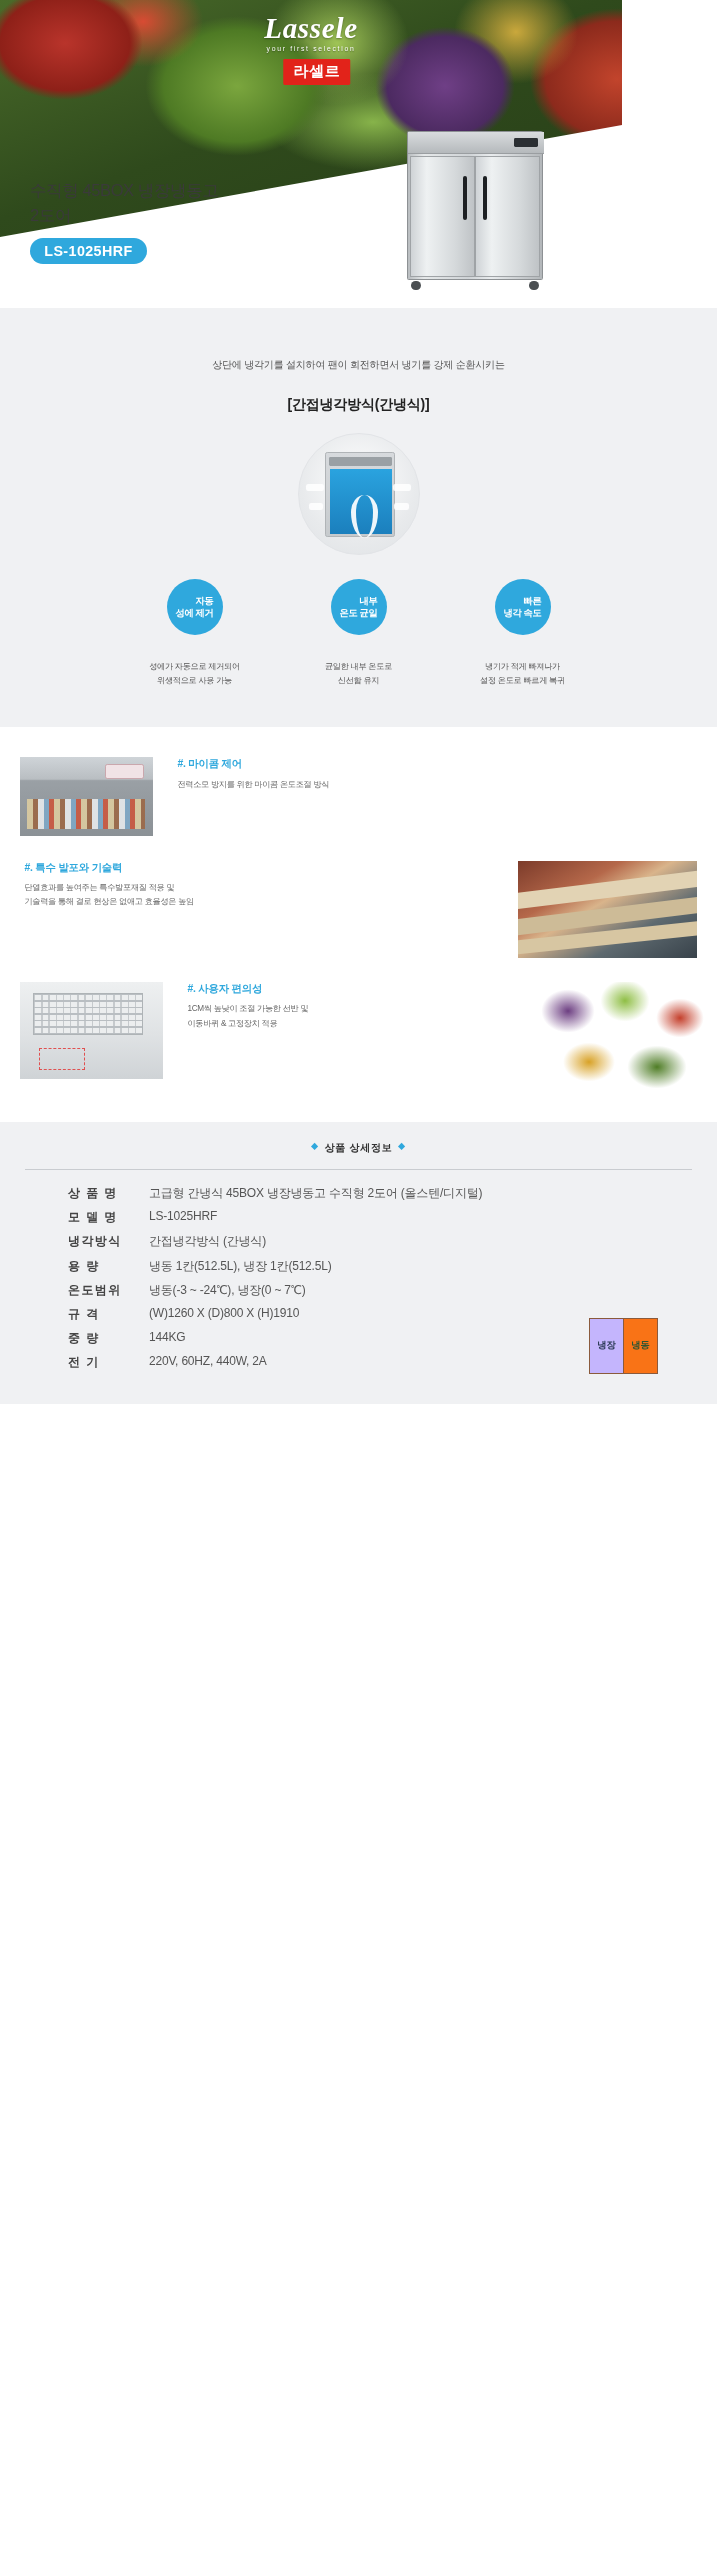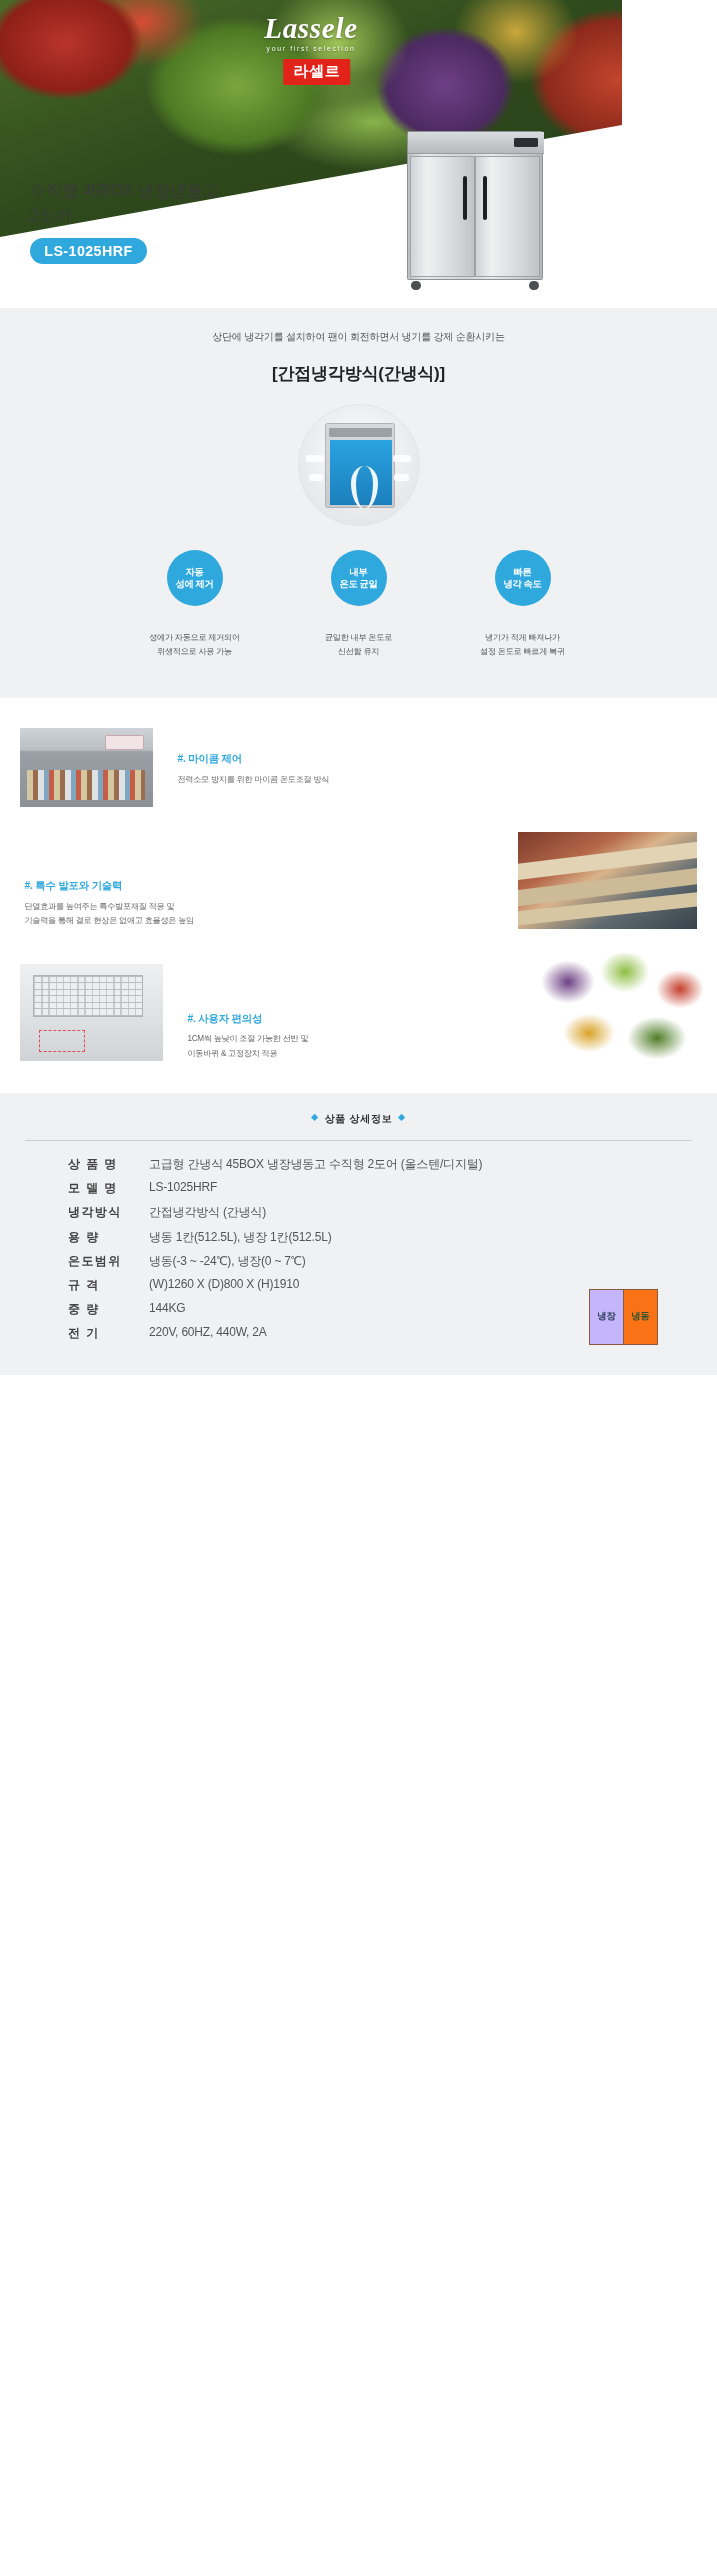--- a/index.html
+++ b/index.html
@@ -160,33 +160,33 @@
     width: 9.3px; height: 9.3px;
     background: #4b4f52;
     border-radius: 50%;
   }
   .fridge-leg.l { left: 4.3px; }
   .fridge-leg.r { right: 4.3px; }
 
   
   .cooling {
     background: #f0f1f3;
-    padding: 22px 0 40px 0;
+    padding: 50px 0 40px 0;
     text-align: center;
   }
   .cooling .lead {
     font-size: 10px;
     color: #555;
     letter-spacing: -0.2px;
   }
   .cooling .lead2 {
-    font-size: 17px;
+    font-size: 14px;
     font-weight: bold;
     color: #222;
-    margin-top: 18px;
+    margin-top: 24px;
     letter-spacing: -0.2px;
   }
   .cool-figure {
     width: 122px; height: 122px;
     margin: 18.7px auto 0 auto;
     border-radius: 50%;
     background: radial-gradient(circle at 50% 40%, #ffffff 0%, #e8eaec 62%, #dfe2e5 100%);
     position: relative;
     overflow: hidden;
     border: 0.7px solid #e2e4e7;
@@ -240,34 +240,35 @@
     border-radius: 50%;
     background: #2fa8dd;
     color: #fff;
     font-size: 9.3px;
     font-weight: bold;
     line-height: 1.35;
     display: flex;
     align-items: center;
     justify-content: center;
     letter-spacing: -0.4px;
+    text-align: right;
   }
   .feature p {
     margin-top: 25px;
     font-size: 8.2px;
     color: #555;
     line-height: 1.65;
     letter-spacing: -0.3px;
   }
 
   
   .details { padding: 30px 0 0 0; background:#fff; }
   .row {
     display: flex;
-    align-items: flex-end;
+    align-items: flex-start;
     width: 717px;
   }
   .row .img { flex: none; }
   .row .txt { flex: 1; }
 
   .ph {
     position: relative;
     overflow: hidden;
     background: #cfd3d6;
   }

